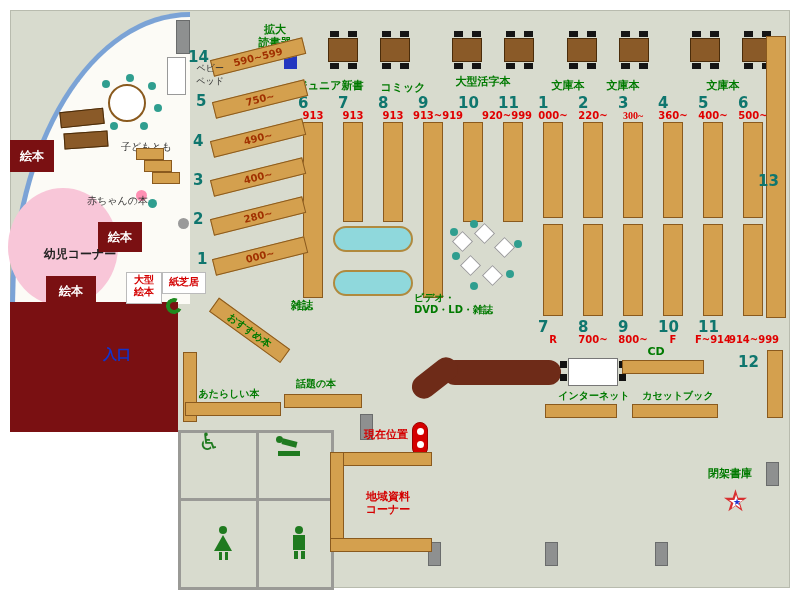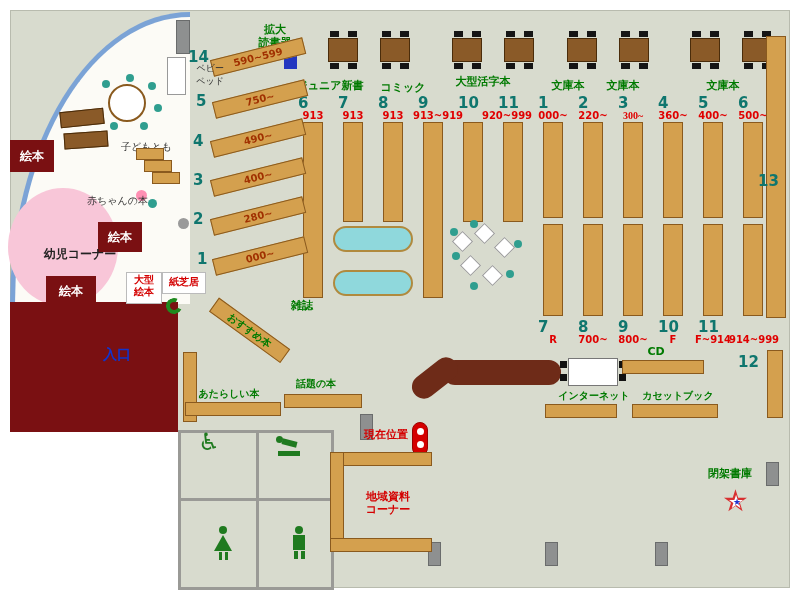--- a/index.html
+++ b/index.html
@@ -189,20 +189,24 @@
   <div class="diamond" style="left:463px;top:258px;"></div>
   <div class="diamond" style="left:485px;top:268px;"></div>
   <div class="tealdot" style="left:450px;top:228px;"></div>
   <div class="tealdot" style="left:470px;top:220px;"></div>
   <div class="tealdot" style="left:514px;top:240px;"></div>
   <div class="tealdot" style="left:452px;top:252px;"></div>
   <div class="tealdot" style="left:470px;top:282px;"></div>
   <div class="tealdot" style="left:506px;top:270px;"></div>
 
   <div class="abs glabel" style="left:280px;top:300px;width:44px;">雑誌</div>
+  <div class="abs glabel" style="left:414px;top:292px;width:92px;text-align:left;font-size:10px;">
+    <div>ビデオ・</div>
+    <div>DVD・LD・雑誌</div>
+  </div>
 
   <div class="abs" style="left:443px;top:360px;width:118px;height:25px;background:#6e2b18;border-radius:12px;"></div>
   <div class="abs" style="left:409px;top:366px;width:52px;height:24px;background:#6e2b18;border-radius:12px;transform:rotate(-38deg);"></div>
 
   <div class="abs" style="left:568px;top:358px;width:50px;height:28px;background:#fff;border:1px solid #777;"></div>
   <div class="abs" style="left:560px;top:361px;width:7px;height:7px;background:#111;"></div>
   <div class="abs" style="left:560px;top:374px;width:7px;height:7px;background:#111;"></div>
   <div class="abs" style="left:619px;top:361px;width:7px;height:7px;background:#111;"></div>
   <div class="abs" style="left:619px;top:374px;width:7px;height:7px;background:#111;"></div>
   <div class="abs glabel" style="left:552px;top:390px;width:84px;font-size:10px;">インターネット</div>

